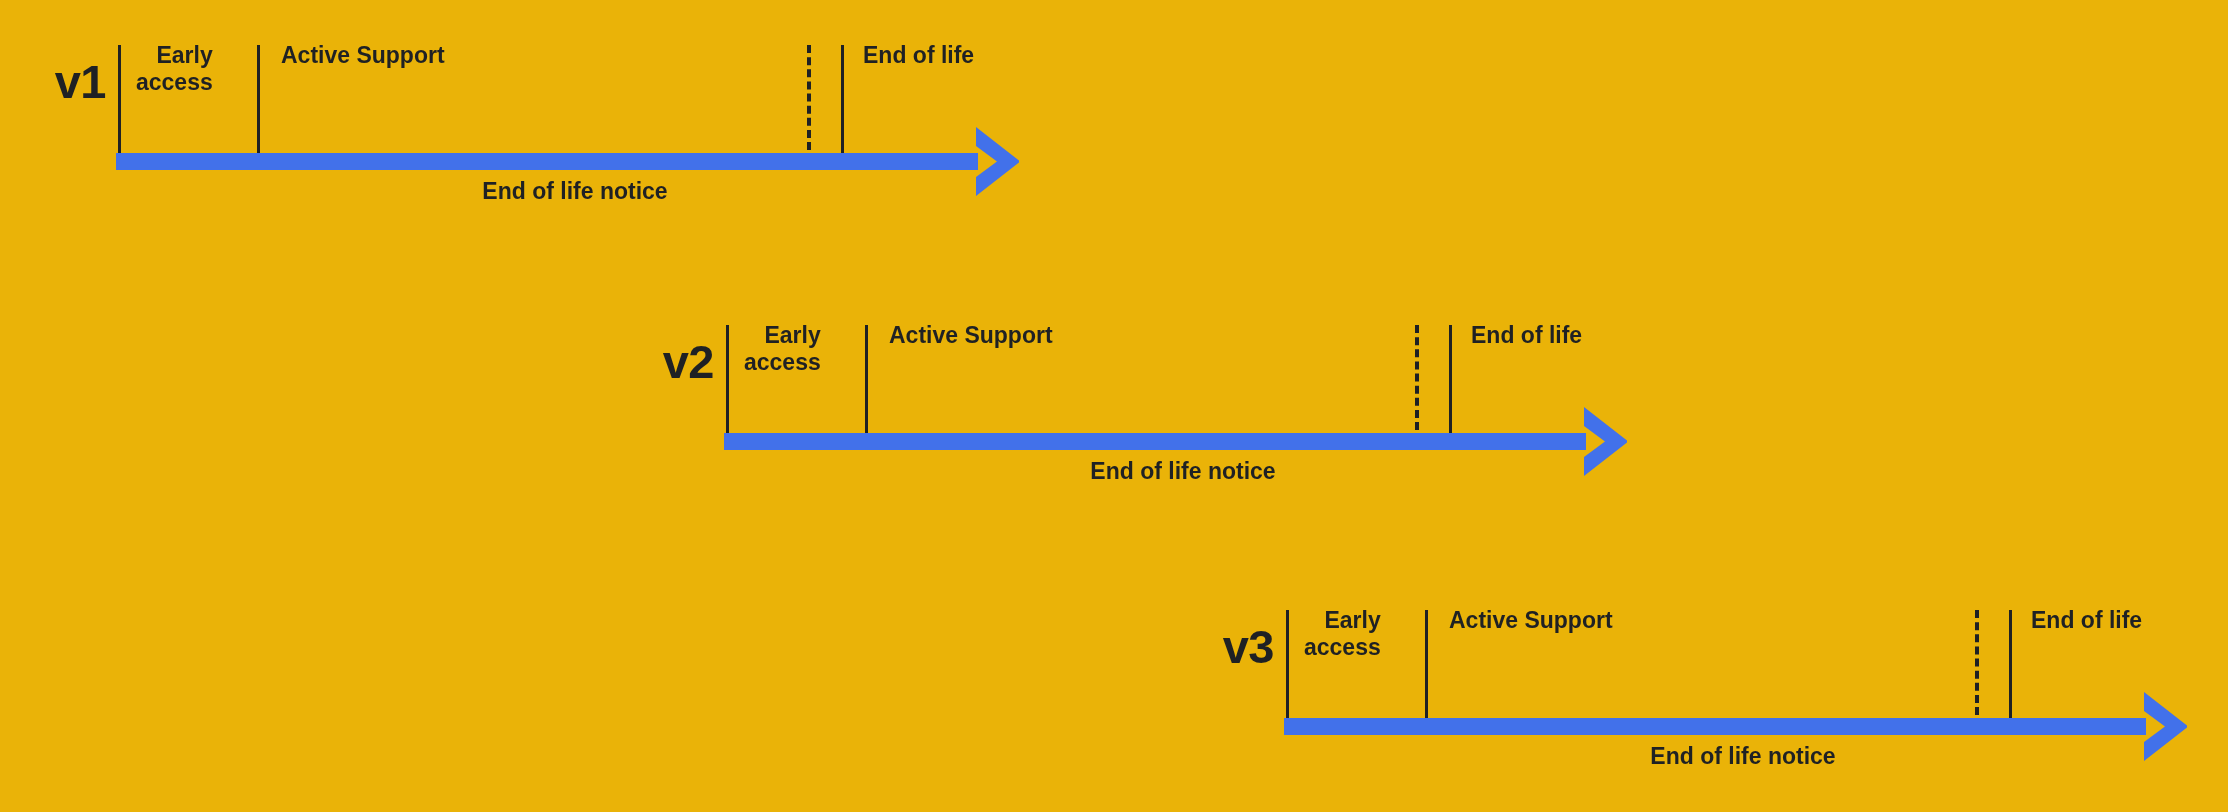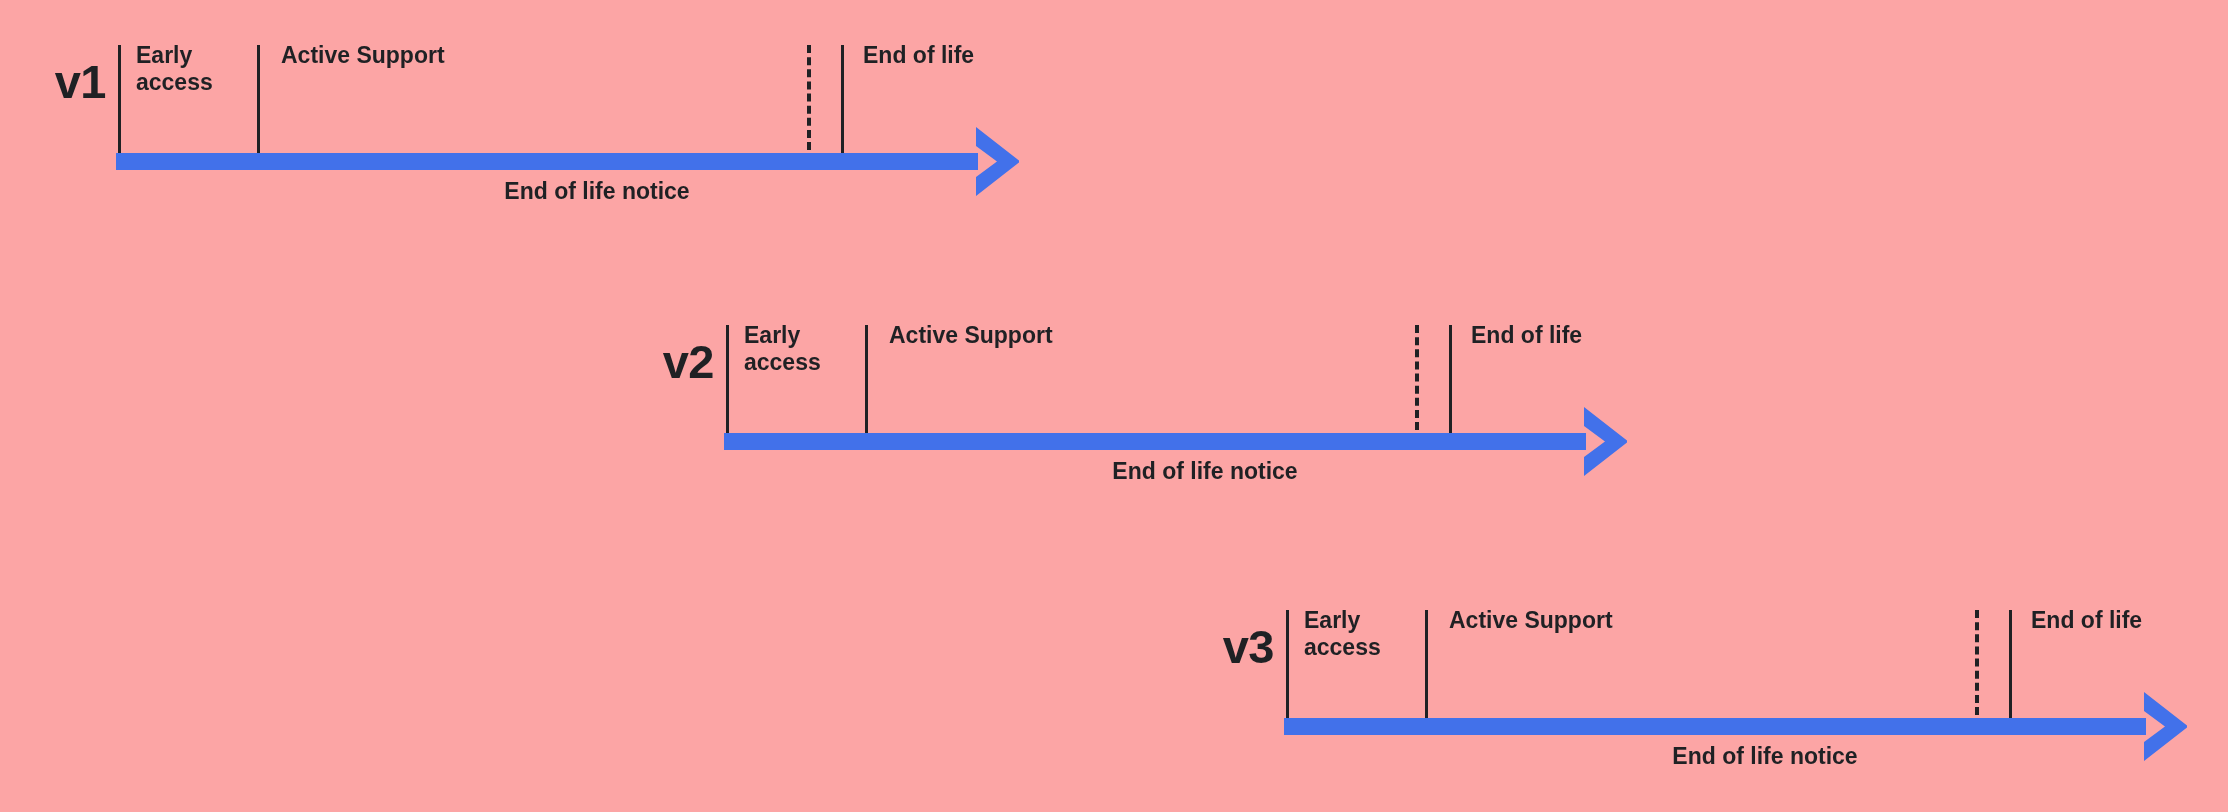--- a/index.html
+++ b/index.html
@@ -4,21 +4,21 @@
 <style>
   html, body {
     margin: 0;
     padding: 0;
     background: #ffffff;
   }
   #canvas {
     position: relative;
     width: 2228px;
     height: 812px;
-    background: #fca5a5;
+    background: #eab308;
     font-family: "Liberation Sans", sans-serif;
     overflow: hidden;
   }
 
   
   .timeline-row {
     position: absolute;
     width: 1000px;
     height: 230px;
   }
@@ -55,20 +55,21 @@
 
   
   .phase-label {
     position: absolute;
     top: 22px;
     font-size: 23px;
     font-weight: 700;
     color: #1f2124;
     line-height: 1.17;
     white-space: pre-line;
+    text-align: right;
   }
 
   
   .bar {
     position: absolute;
     top: 133px;
     height: 17px;
     background: #4271ea;
   }
 
@@ -86,21 +87,20 @@
   }
 
   
   .notice-label {
     position: absolute;
     top: 158px;
     font-size: 23px;
     font-weight: 700;
     color: #1f2124;
     white-space: nowrap;
-    margin-left: 22px;
   }
 </style>
 </head>
 <body>
 
 <div id="canvas">
     <div class="timeline-row" style="left: 118px; top: 20px;">
       <div class="version-label">v1</div>
       <div class="tick" style="left: 0px;"></div>
       <div class="tick" style="left: 139px;"></div>

